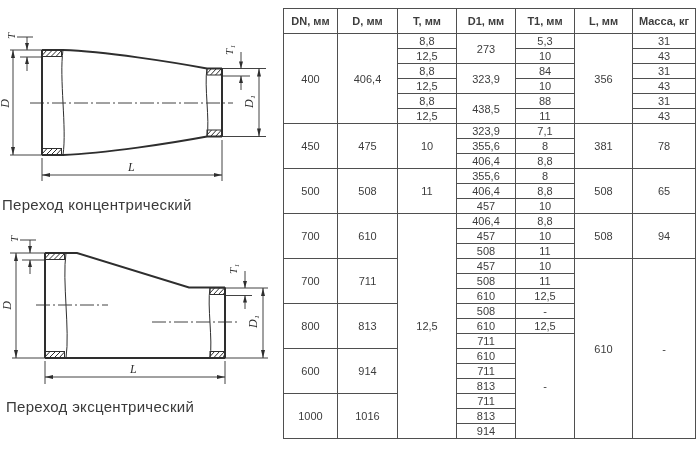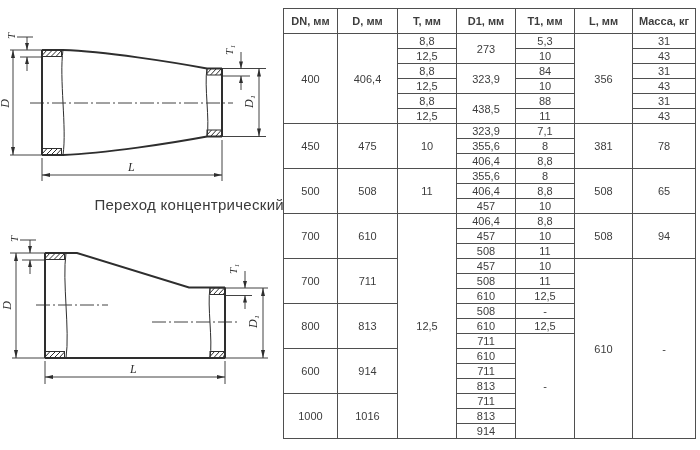--- a/index.html
+++ b/index.html
@@ -3,21 +3,21 @@
 <meta charset="utf-8">
 <style>
   html,body{margin:0;padding:0;background:#fff;}
   .page{position:relative;width:700px;height:450px;background:#fff;overflow:hidden;
         font-family:"Liberation Sans",sans-serif;}
   
   .draw{position:absolute;left:0;top:0;}
   .dlabel{position:absolute;font:italic 12px "Liberation Serif",serif;color:#2e2e2e;white-space:nowrap;}
   .vrot{transform:rotate(-90deg);transform-origin:center;}
   .caption{position:absolute;font:15px "Liberation Sans",sans-serif;color:#3a3a3a;
-           text-align:right;letter-spacing:.3px;}
+           text-align:left;letter-spacing:.3px;}
   
   .spec-table{position:absolute;left:283px;top:8px;border-collapse:collapse;table-layout:fixed;
               font-family:"Liberation Sans",sans-serif;color:#3d3d3d;padding-left:20px;}
   .spec-table th,.spec-table td{border:1px solid #4f4f4f;text-align:center;vertical-align:middle;
               padding:0;overflow:hidden;}
   .spec-table th{height:24px;font-size:11px;font-weight:bold;}
   .spec-table td{height:14px;font-size:11px;line-height:14px;}
 </style>
 </head>
 <body>
@@ -144,20 +144,21 @@
         <polygon points="263,358 261,350 265,350"></polygon>
       <polygon points="45,377 53,375 53,379"></polygon>
         <polygon points="225,377 217,375 217,379"></polygon>
     </g>
   </svg>
   <span class="dlabel vrot" style="left:11px;top:233px;font-size:11px">T</span>
   <span class="dlabel vrot" style="left:3px;top:298px">D</span>
   <span class="dlabel vrot" style="left:228px;top:263px;font-size:11px">T₁</span>
   <span class="dlabel vrot" style="left:247px;top:314px">D₁</span>
   <span class="dlabel" style="left:130px;top:362px">L</span>
+  <div class="caption" style="left:6px;top:398px;width:282px">Переход эксцентрический</div>
 
   <table class="spec-table">
     <colgroup>
       <col style="width:54px">
         <col style="width:60px">
         <col style="width:59px">
       <col style="width:59px">
         <col style="width:59px">
         <col style="width:58px">
       <col style="width:63px">

